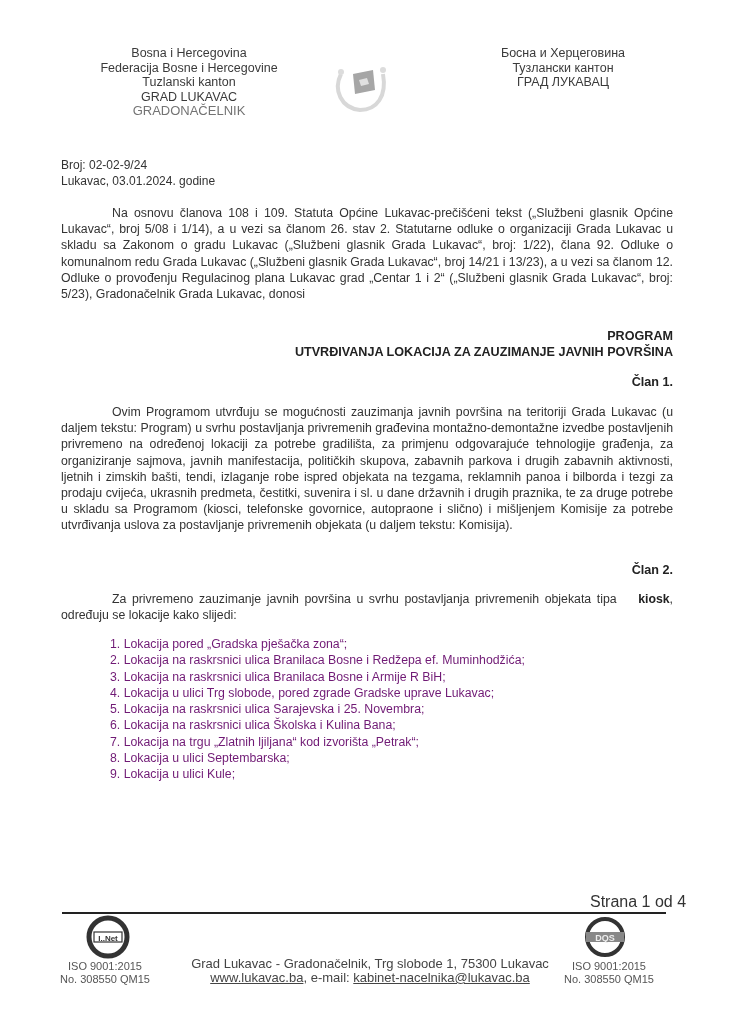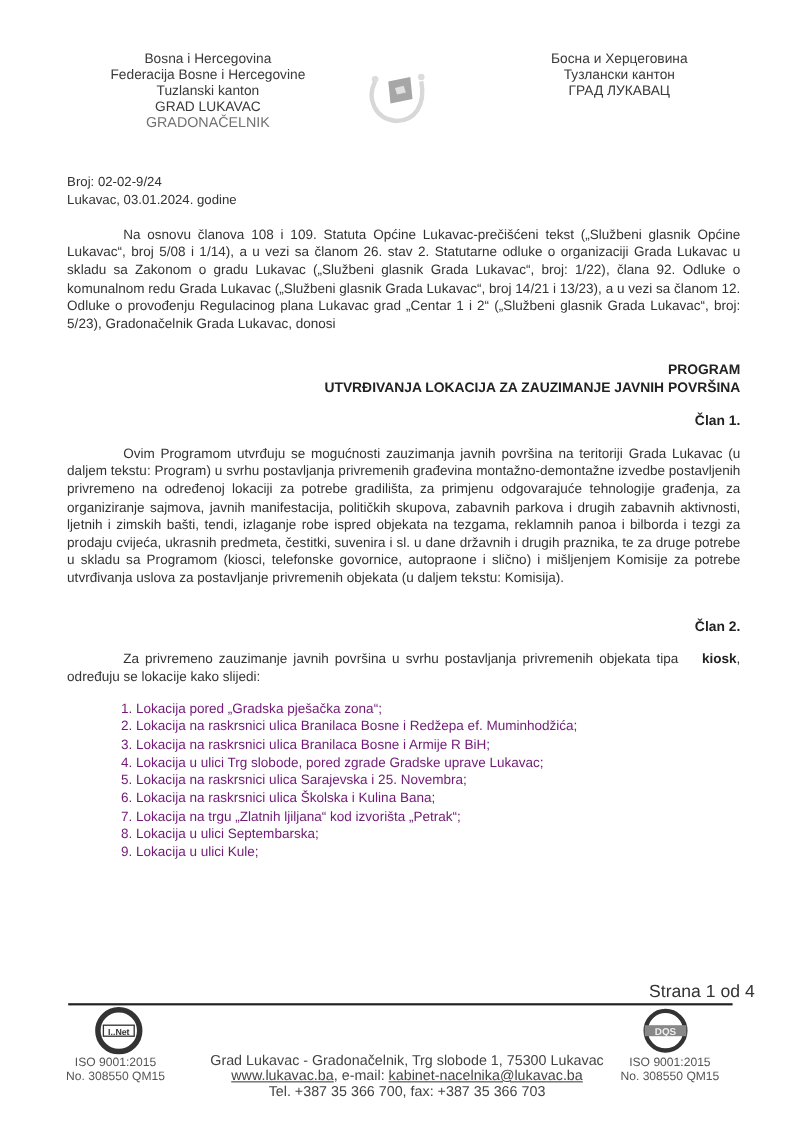--- a/index.html
+++ b/index.html
@@ -90,21 +90,20 @@
 
 <svg class="logo logo-left" viewBox="0 0 44 44">
   <circle cx="22" cy="22" r="19" fill="none" stroke="#333" stroke-width="5"></circle>
   <rect x="8" y="17" width="28" height="10" fill="#fff" stroke="#333" stroke-width="1.2"></rect>
   <text x="22" y="25.5" text-anchor="middle" font-size="8" font-weight="bold" fill="#333" font-family="Liberation Sans, sans-serif">I..Net</text>
 </svg>
 
 <div class="footer">
   <div>Grad Lukavac - Gradonačelnik, Trg slobode 1, 75300 Lukavac</div>
   <div><span class="u">www.lukavac.ba</span><span>, e-mail: </span><span class="u">kabinet-nacelnika@lukavac.ba</span></div>
-  <div>Tel. +387 35 366 700, fax:  +387 35 366 703</div>
 </div>
 
 <svg class="logo logo-right" viewBox="0 0 44 44">
   <circle cx="22" cy="22" r="18" fill="none" stroke="#333" stroke-width="4"></circle>
   <rect x="3" y="17" width="38" height="10" fill="#888"></rect>
   <text x="22" y="26" text-anchor="middle" font-size="9" font-weight="bold" fill="#eee" font-family="Liberation Sans, sans-serif">DQS</text>
 </svg>
 
 <div class="iso iso-left">
   <div>ISO 9001:2015</div>

